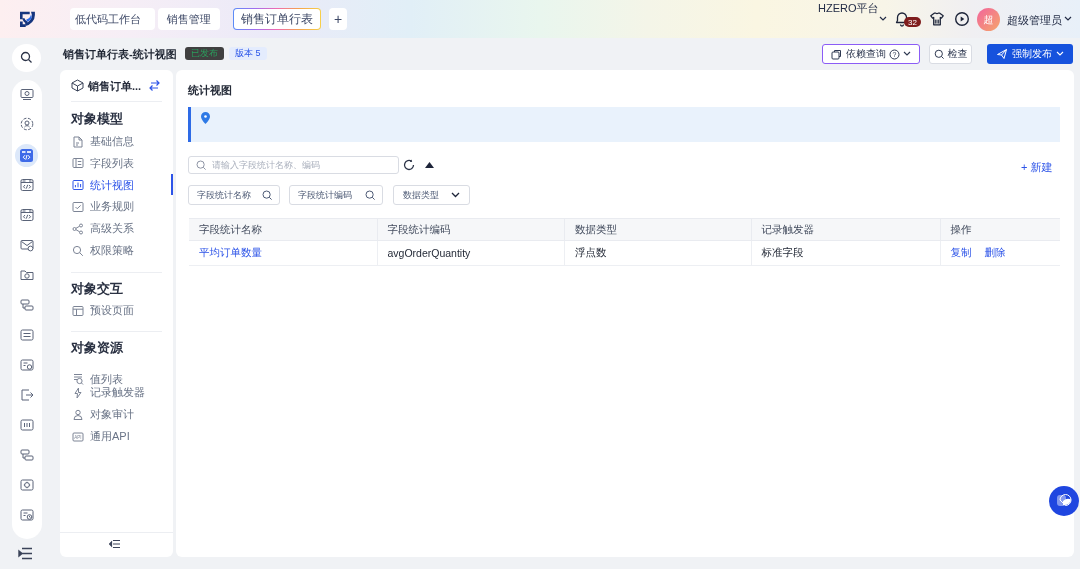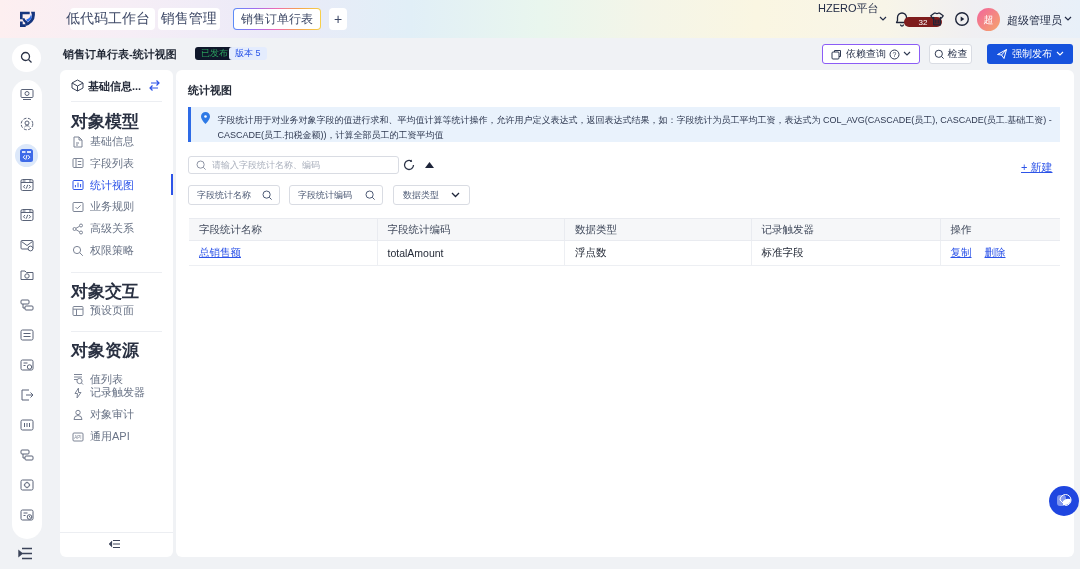--- a/index.html
+++ b/index.html
@@ -5,54 +5,54 @@
   * { margin:0; padding:0; box-sizing:border-box; }
   html,body { width:1080px; height:569px; overflow:hidden; }
   body { font-family:"Liberation Sans",sans-serif; font-size:11px; color:#252b3a; background:#f0f2f5; position:relative; }
   .abs { position:absolute; }
   svg { display:block; }
 
   #topbar { left:0; top:0; width:1080px; height:38px;
     background:linear-gradient(90deg,#fdeff0 0%,#f6eef6 12%,#ebeaf8 25%,#e1eff7 38%,#e9f6ee 50%,#f4f5e8 60%,#faf6e2 70%,#f8f5e8 82%,#f0eff2 90%,#e8f0f9 100%);
   }
   .tab { position:absolute; top:8px; height:22px; background:#fff; border-radius:4px; white-space:nowrap;
-    display:flex; align-items:center; justify-content:center; font-size:14px; color:#3d4866; }
+    display:flex; align-items:center; justify-content:center; font-size:11px; color:#3d4866; }
   #tab3 { border:1.5px solid transparent;
     background:linear-gradient(#fff,#fff) padding-box,
       linear-gradient(90deg,#5b8cf7,#a06df0,#f06ab2,#f5a44c,#f7d04b) border-box; }
   .topnavy { color:#232c46; font-size:11px; white-space:nowrap; }
 
   #row2title { left:63px; top:47px; font-size:11px; font-weight:bold; color:#1f2633; white-space:nowrap; }
   .badge { position:absolute; top:47px; height:13px; border-radius:3px; font-size:9px;
     display:flex; align-items:center; padding:0 6px; white-space:nowrap; }
 
   #railcol { left:12px; top:80px; width:30px; height:459px; background:#fff; border-radius:15px; }
 
   #sidebar { left:60px; top:70px; width:113px; height:487px; background:#fff; border-radius:6px; }
-  .side-label { position:absolute; left:71px; font-size:17px; font-weight:bold; color:#2a3142; white-space:nowrap; }
+  .side-label { position:absolute; left:71px; font-size:13px; font-weight:bold; color:#2a3142; white-space:nowrap; }
   .side-item { position:absolute; left:72px; height:16px; display:flex; align-items:center; font-size:11px; color:#697386; white-space:nowrap; }
   .side-item svg { margin-right:6px; }
   .sep { position:absolute; left:71px; width:91px; border-top:1px solid #eceef2; }
 
   #main { left:175.5px; top:70px; width:898px; height:487px; background:#fff; border-radius:6px; }
   #banner { position:absolute; left:188px; top:107px; width:872px; height:35px; background:#e9f2fc;
     border-left:3px solid #2e6be6; }
   #banner .txt { position:absolute; left:26.5px; top:5.5px; line-height:15px; color:#2e3850; font-size:9px; white-space:nowrap; }
   #searchbox { position:absolute; left:188px; top:156px; width:211px; height:18px; border:1px solid #d9dce3; border-radius:3px; background:#fff;
     display:flex; align-items:center; color:#aab0bd; font-size:9px; white-space:nowrap; }
   .chip { position:absolute; top:185px; height:20px; border:1px solid #d9dce3; border-radius:3px; background:#fff;
     display:flex; align-items:center; font-size:9px; color:#4d5a75; white-space:nowrap; }
 
   table { position:absolute; left:189px; top:218px; width:871px; border-collapse:collapse; font-size:10.5px; }
   th { background:#f6f7f9; font-weight:normal; color:#434c5e; text-align:left; height:22px; padding:0 0 0 10px;
     border:1px solid #e9ebf0; }
   th:first-child { border-left:none; } th:last-child { border-right:none; }
   td { height:25px; padding:0 0 0 10px; border:1px solid #edeff3; border-top:none; color:#252b38; }
   td:first-child { border-left:none; } td:last-child { border-right:none; }
-  .blue { color:#2d54e8;text-decoration:underline; }
+  .blue { color:#2d54e8; }
   .ric { position:absolute; left:19.5px; }
 </style>
 </head>
 <body>
 
 <div id="topbar" class="abs"></div>
 
 <svg class="abs" style="left:19.5px;top:10.5px" width="15" height="16" viewBox="0 0 15 16">
   <path fill="#15357e" d="M0 0.8 h9.7 v2.5 H2.6 v5 H0 z"></path>
   <path fill="#15357e" d="M11 0.8 h3.9 v3.1 a11.2 11.2 0 0 1 -9.4 11 l-.4-2.6 a8.5 8.5 0 0 0 6.8-8.4 z"></path>
@@ -66,42 +66,42 @@
 <div class="tab" id="tab3" style="left:233px;width:88px;font-size:12px">销售订单行表</div>
 <div class="tab" style="left:329px;width:18px;color:#3d4866;font-size:14px">+</div>
 
 <div class="abs topnavy" style="left:818px;top:1px">HZERO平台</div>
 <svg class="abs" style="left:879px;top:16px" width="8" height="6" viewBox="0 0 8 6">
     <path d="M1 1 l3 3 l3-3" stroke="#232c46" stroke-width="1.2" fill="none"></path>
   </svg>
 <svg class="abs" style="left:894px;top:11px" width="16" height="16" viewBox="0 0 16 16">
     <path d="M8 2 a4.5 4.5 0 0 1 4.5 4.5 v3 l1 2 h-11 l1-2 v-3 A4.5 4.5 0 0 1 8 2z M6.5 13.5 a1.5 1.5 0 0 0 3 0" stroke="#1d2439" stroke-width="1.3" fill="none" stroke-linejoin="round"></path>
   </svg>
-<div class="abs" style="left:904px;top:17px;width:38px;height:10px;background:#7f1d1d;border-radius:5px;color:#fff;font-size:8px;display:flex;align-items:center;justify-content:center">32</div>
+<div class="abs" style="left:904px;top:17px;width:17px;height:10px;background:#7f1d1d;border-radius:5px;color:#fff;font-size:8px;display:flex;align-items:center;justify-content:center">32</div>
 <svg class="abs" style="left:929px;top:11px" width="16" height="16" viewBox="0 0 16 16">
     <path d="M5.2 2.2 h1.6 a1.6 1.6 0 0 0 2.4 0 h1.6 l3.4 2.6 -1.8 2.4 -1.1-.8 v7.4 h-6.6 v-7.4 l-1.1.8 -1.8-2.4 z" stroke="#1d2439" stroke-width="1.25" fill="none" stroke-linejoin="round"></path>
     <path d="M6.3 8.6 v4 M8 8.6 v4 M9.7 8.6 v4" stroke="#1d2439" stroke-width="1"></path>
   </svg>
 <svg class="abs" style="left:954px;top:11px" width="16" height="16" viewBox="0 0 16 16">
     <circle cx="8" cy="8" r="6.3" stroke="#1d2439" stroke-width="1.4" fill="none"></circle>
     <path d="M6.7 5.5 l3.6 2.5 -3.6 2.5 z" fill="#1d2439"></path>
   </svg>
 <div class="abs" style="left:977px;top:8px;width:23px;height:23px;border-radius:50%;background:linear-gradient(135deg,#f2649c,#f5a66b);color:#fff;font-size:10px;display:flex;align-items:center;justify-content:center">超</div>
 <div class="abs topnavy" style="left:1007px;top:13px">超级管理员</div>
 <svg class="abs" style="left:1064px;top:16px" width="8" height="6" viewBox="0 0 8 6">
     <path d="M1 1 l3 3 l3-3" stroke="#232c46" stroke-width="1.2" fill="none"></path>
   </svg>
 
 <div class="abs" style="left:12px;top:44px;width:29px;height:28px;border-radius:50%;background:#fff"></div>
 <svg class="abs" style="left:20px;top:51px" width="13" height="13" viewBox="0 0 13 13">
     <circle cx="5.5" cy="5.5" r="4" stroke="#2b3347" stroke-width="1.3" fill="none"></circle>
     <path d="M8.5 8.5 l3 3" stroke="#2b3347" stroke-width="1.3"></path>
   </svg>
 <div id="row2title" class="abs">销售订单行表-统计视图</div>
-<div class="badge" style="left:195px;background:#0f172a;color:#2a9e5c">已发布</div>
+<div class="badge" style="left:185px;background:#404040;color:#2a9e5c">已发布</div>
 <div class="badge" style="left:229px;background:#e4ecfd;color:#2753e8">版本 5</div>
 
 <div class="abs" style="left:822px;top:44px;width:98px;height:20px;background:#fff;border:1px solid #8b5cf6;border-radius:3px;display:flex;align-items:center;justify-content:center;font-size:10px;color:#2e3850;white-space:nowrap">
   <svg width="11" height="11" viewBox="0 0 11 11" style="margin-right:4px">
       <rect x="1" y="3" width="7" height="7" rx="1" stroke="#2e3850" fill="none"></rect>
       <path d="M3.5 3 v-1.5 h6 v6 h-1.5" stroke="#2e3850" fill="none"></path>
     </svg>
   依赖查询
   <svg width="11" height="11" viewBox="0 0 11 11" style="margin:0 3px">
       <circle cx="5.5" cy="5.5" r="4.5" stroke="#2e3850" fill="none"></circle>
@@ -208,21 +208,21 @@
 <svg class="abs" style="left:18px;top:547px" width="15" height="13" viewBox="0 0 15 13">
     <path d="M4 1.5 h10 M4 6.5 h10 M4 11.5 h10 M1 4 l3 2.5 L1 9 z" stroke="#3a4359" stroke-width="1.4" fill="#3a4359"></path>
   </svg>
 
 <div id="sidebar" class="abs"></div>
 <div id="main" class="abs"></div>
 
 <svg class="abs" style="left:71px;top:79px" width="13" height="13" viewBox="0 0 13 13">
     <path d="M6.5 1 L12 4 v5 L6.5 12 L1 9 V4 Z M1 4 l5.5 3 L12 4 M6.5 7 v5" stroke="#3a4359" fill="none"></path>
   </svg>
-<div class="abs" style="left:88px;top:79px;font-size:11px;font-weight:bold;color:#252b3a">基础信息...</div>
+<div class="abs" style="left:88px;top:79px;font-size:11px;font-weight:bold;color:#252b3a">销售订单...</div>
 <svg class="abs" style="left:148px;top:80px" width="13" height="11" viewBox="0 0 13 11">
     <path d="M3 3 h8 m-2.5-2.5 L11 3 l-2.5 2.5 M10 8 H2 m2.5-2.5 L2 8 l2.5 2.5" stroke="#2d54e8" stroke-width="1.2" fill="none"></path>
   </svg>
 <div class="sep" style="top:101px"></div>
 <div class="side-label" style="top:110px">对象模型</div>
 <div class="side-item" style="top:133.5px"><svg width="12" height="12" viewBox="0 0 12 12">
       <path d="M2 1 h5 l3 3 v7 H2 z M7 1 v3 h3" stroke="#7c8495" fill="none"></path>
       <path d="M4 7 h3 M4 9 h2" stroke="#7c8495"></path>
     </svg>基础信息</div>
 <div class="side-item" style="top:155.3px"><svg width="12" height="12" viewBox="0 0 12 12">
@@ -276,21 +276,20 @@
 <svg class="abs" style="left:109px;top:538px" width="12" height="12" viewBox="0 0 12 12">
     <path d="M4 2.5 h7 M4 6 h7 M4 9.5 h7 M2.5 4 v4 l-2-2z" stroke="#3a4359" stroke-width="1.2" fill="#3a4359"></path>
   </svg>
 
 <div class="abs" style="left:188px;top:83px;font-size:11px;font-weight:bold;color:#252b38">统计视图</div>
 <div id="banner" class="abs">
   <svg style="position:absolute;left:10px;top:5px" width="9" height="12" viewBox="0 0 9 12">
       <path d="M4.5 0 A4.5 4.5 0 0 1 9 4.5 C9 7.5 4.5 12 4.5 12 C4.5 12 0 7.5 0 4.5 A4.5 4.5 0 0 1 4.5 0z" fill="#2e7ae6"></path>
       <circle cx="4.5" cy="4.5" r="1.3" fill="#fff"></circle>
     </svg>
-  <div class="txt">字段统计用于对业务对象字段的值进行求和、平均值计算等统计操作，允许用户定义表达式，返回表达式结果，如：字段统计为员工平均工资，表达式为 COL_AVG(CASCADE(员工), CASCADE(员工.基础工资) -<br>CASCADE(员工.扣税金额))，计算全部员工的工资平均值</div>
 </div>
 
 <div id="searchbox" class="abs">
   <svg width="11" height="11" viewBox="0 0 11 11" style="margin:0 5px 0 7px">
       <circle cx="4.6" cy="4.6" r="3.6" stroke="#8e95a5" fill="none"></circle>
       <path d="M7.3 7.3 l2.3 2.3" stroke="#8e95a5"></path>
     </svg>
   请输入字段统计名称、编码
 </div>
 <svg class="abs" style="left:403px;top:159px" width="12" height="12" viewBox="0 0 12 12">
@@ -326,22 +325,22 @@
 <table>
   <tbody>
       <tr>
         <th style="width:188px">字段统计名称</th>
         <th style="width:187.5px">字段统计编码</th>
         <th style="width:186.5px">数据类型</th>
         <th style="width:189px">记录触发器</th>
         <th>操作</th>
       </tr>
   <tr>
-        <td class="blue">总销售额</td>
-        <td>totalAmount</td>
+        <td class="blue">平均订单数量</td>
+        <td>avgOrderQuantity</td>
         <td>浮点数</td>
         <td>标准字段</td>
         <td><span class="blue">复制</span><span class="blue" style="margin-left:13px">删除</span></td>
       </tr>
 </tbody>
   </table>
 
 <div class="abs" style="left:1049px;top:486px;width:30px;height:30px;border-radius:50%;background:#1f46e0"></div>
 <svg class="abs" style="left:1055px;top:492px" width="18" height="18" viewBox="0 0 18 18">
   <rect x="2" y="3" width="9" height="11" rx="3" fill="#ffffff" opacity="0.45"></rect>

